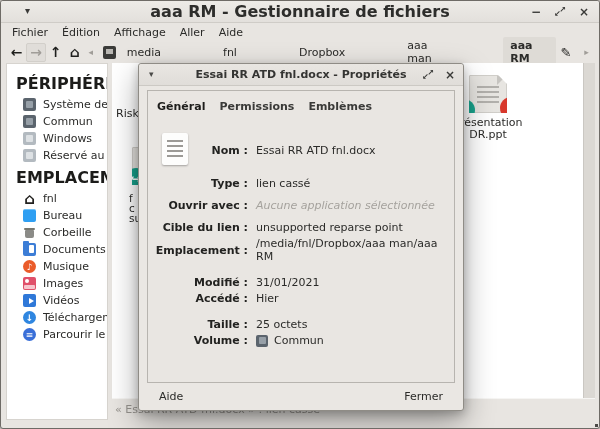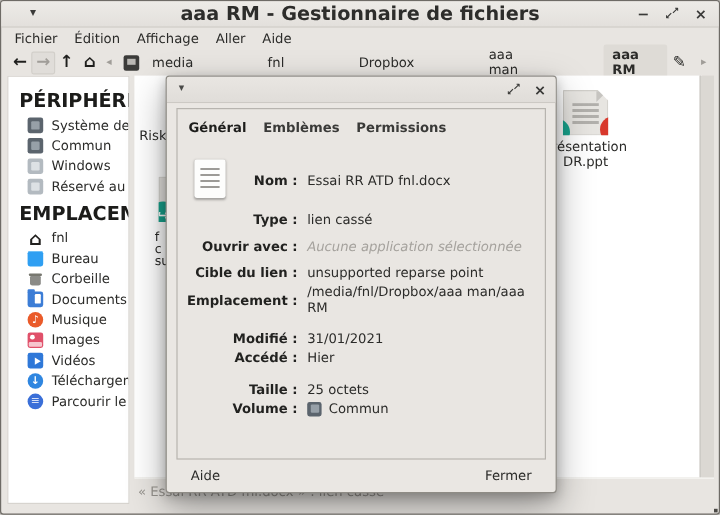--- a/index.html
+++ b/index.html
@@ -241,35 +241,36 @@
 
   <div class="vscroll"></div>
 
   <div class="statusbar">
     <span>« Essai RR ATD fnl.docx » : lien cassé</span>
   </div>
 
   <div class="dialog">
     <div class="dlg-titlebar">
       <span class="wmenu">▾</span>
+      <span class="title">Essai RR ATD fnl.docx - Propriétés</span>
       <span class="dlg-btns">
         <span class="winbtn">
             <span class="restore">
               <span class="ne">↗</span>
               <span class="sw">↙</span>
             </span>
           </span>
         <span class="winbtn">×</span>
       </span>
     </div>
     <div class="notebook">
       <div class="tabs" id="tabs">
           <span class="tab active">Général</span>
+          <span class="tab">Permissions</span>
           <span class="tab">Emblèmes</span>
-          <span class="tab">Permissions</span>
         </div>
       <div class="fields" id="fields">
           <div class="frow rowicon">
             <span class="doc-big"></span>
             <span class="flabel">Nom :</span>
             <span class="fvalue">
               <span>Essai RR ATD fnl.docx</span>
             </span>
           </div>
           <div class="frow g-m">

